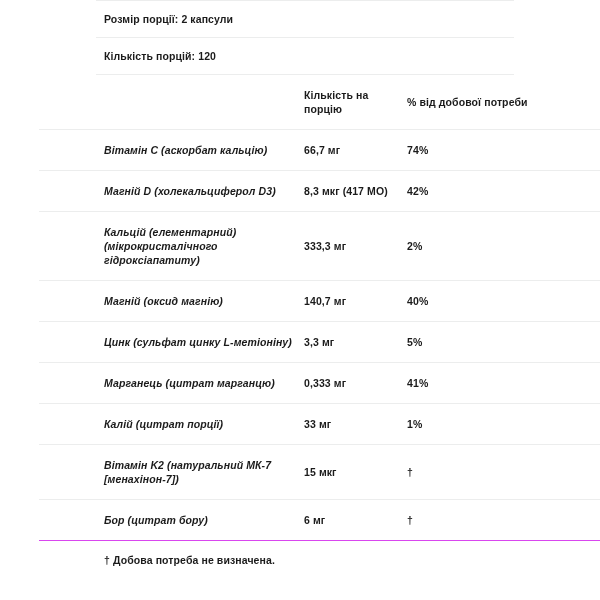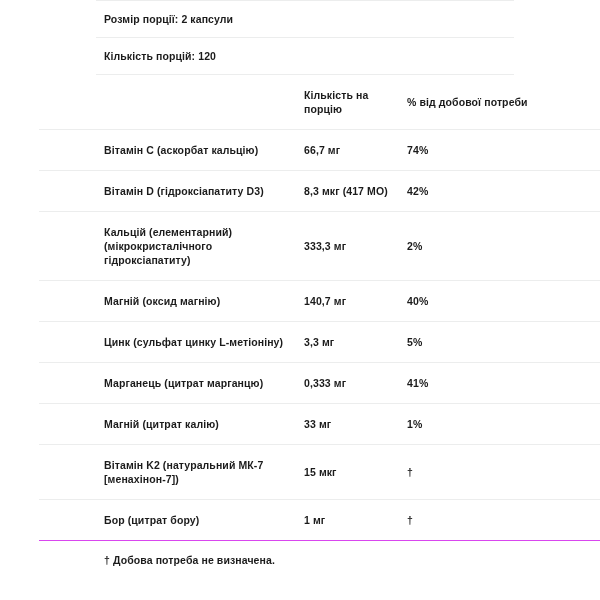--- a/index.html
+++ b/index.html
@@ -69,21 +69,21 @@
   .nf-table thead th {
     padding: 13px 8px 13px 0;
     border-bottom: 1px solid #eceded;
   }
   .nf-table thead th.h-name { padding-left: 65px; }
 
   .nf-table tbody tr td {
     padding: 13px 8px 13px 0;
     border-bottom: 1px solid #eceded;
   }
-  .nf-table tbody tr td.cell-name { padding-left: 65px; }
+  .nf-table tbody tr td.cell-name { padding-left: 65px; font-style: italic; }
   .nf-table tbody tr:last-child td { border-bottom: 1px solid #d946ef; }
 
   .dagger { font-weight: bold; }
 
   
   .footnote-dv {
     padding: 12px 20px 12px 65px;
     font-size: 10.5px;
     font-weight: bold;
     letter-spacing: 0.1px;
@@ -118,21 +118,21 @@
         <th>% від добової потреби</th>
       </tr>
     </thead>
     <tbody>
       <tr>
         <td class="cell-name">Вітамін C (аскорбат кальцію)</td>
         <td>66,7 мг</td>
         <td>74%</td>
       </tr>
       <tr>
-        <td class="cell-name">Вітамін D (гідроксіапатиту D3)</td>
+        <td class="cell-name">Магній D (холекальциферол D3)</td>
         <td>8,3 мкг (417 МО)</td>
         <td>42%</td>
       </tr>
       <tr>
         <td class="cell-name">Кальцій (елементарний) (мікрокристалічного гідроксіапатиту)</td>
         <td>333,3 мг</td>
         <td>2%</td>
       </tr>
       <tr>
         <td class="cell-name">Магній (оксид магнію)</td>
@@ -143,32 +143,32 @@
         <td class="cell-name">Цинк (сульфат цинку L-метіоніну)</td>
         <td>3,3 мг</td>
         <td>5%</td>
       </tr>
       <tr>
         <td class="cell-name">Марганець (цитрат марганцю)</td>
         <td>0,333 мг</td>
         <td>41%</td>
       </tr>
       <tr>
-        <td class="cell-name">Магній (цитрат калію)</td>
+        <td class="cell-name">Калій (цитрат порції)</td>
         <td>33 мг</td>
         <td>1%</td>
       </tr>
       <tr>
         <td class="cell-name">Вітамін K2 (натуральний МК-7 [менахінон-7])</td>
         <td>15 мкг</td>
         <td class="dagger">†</td>
       </tr>
       <tr>
         <td class="cell-name">Бор (цитрат бору)</td>
-        <td>1 мг</td>
+        <td>6 мг</td>
         <td class="dagger">†</td>
       </tr>
     </tbody>
   </table>
 
   <div class="footnote-dv">† Добова потреба не визначена.</div>
 
 </div>
 
 </body></html>

